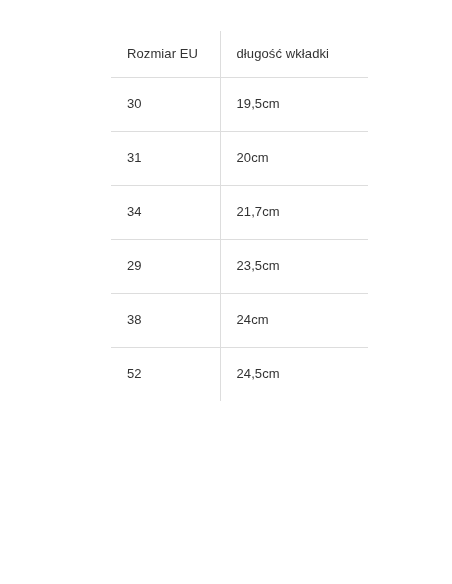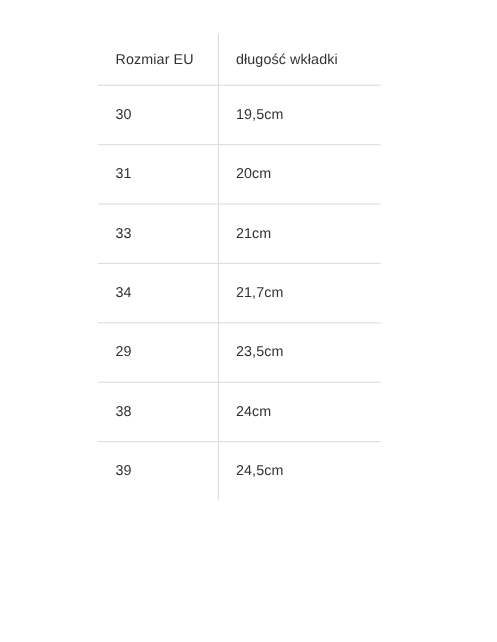--- a/index.html
+++ b/index.html
@@ -14,21 +14,21 @@
     overflow: hidden;
   }
   .page {
     position: relative;
     width: 452px;
     height: 584px;
     background: #ffffff;
   }
   .size-table-wrap {
     position: absolute;
-    left: 89px;
+    left: 111px;
     top: 31px;
     width: 257px;
   }
   table.size-table {
     border-collapse: collapse;
     width: 257px;
     table-layout: fixed;
   }
   table.size-table col.c1 { width: 109px; }
   table.size-table col.c2 { width: 148px; }
@@ -78,35 +78,31 @@
       <tbody>
         <tr>
           <td class="col-a">30</td>
           <td class="col-b">19,5cm</td>
         </tr>
         <tr>
           <td class="col-a">31</td>
           <td class="col-b">20cm</td>
         </tr>
         <tr>
-          <td class="col-a">33</td>
-          <td class="col-b">21cm</td>
-        </tr>
-        <tr>
           <td class="col-a">34</td>
           <td class="col-b">21,7cm</td>
         </tr>
         <tr>
           <td class="col-a">29</td>
           <td class="col-b">23,5cm</td>
         </tr>
         <tr>
           <td class="col-a">38</td>
           <td class="col-b">24cm</td>
         </tr>
         <tr>
-          <td class="col-a">39</td>
+          <td class="col-a">52</td>
           <td class="col-b">24,5cm</td>
         </tr>
       </tbody>
     </table>
   </div>
 </div>
 
 </body></html>

